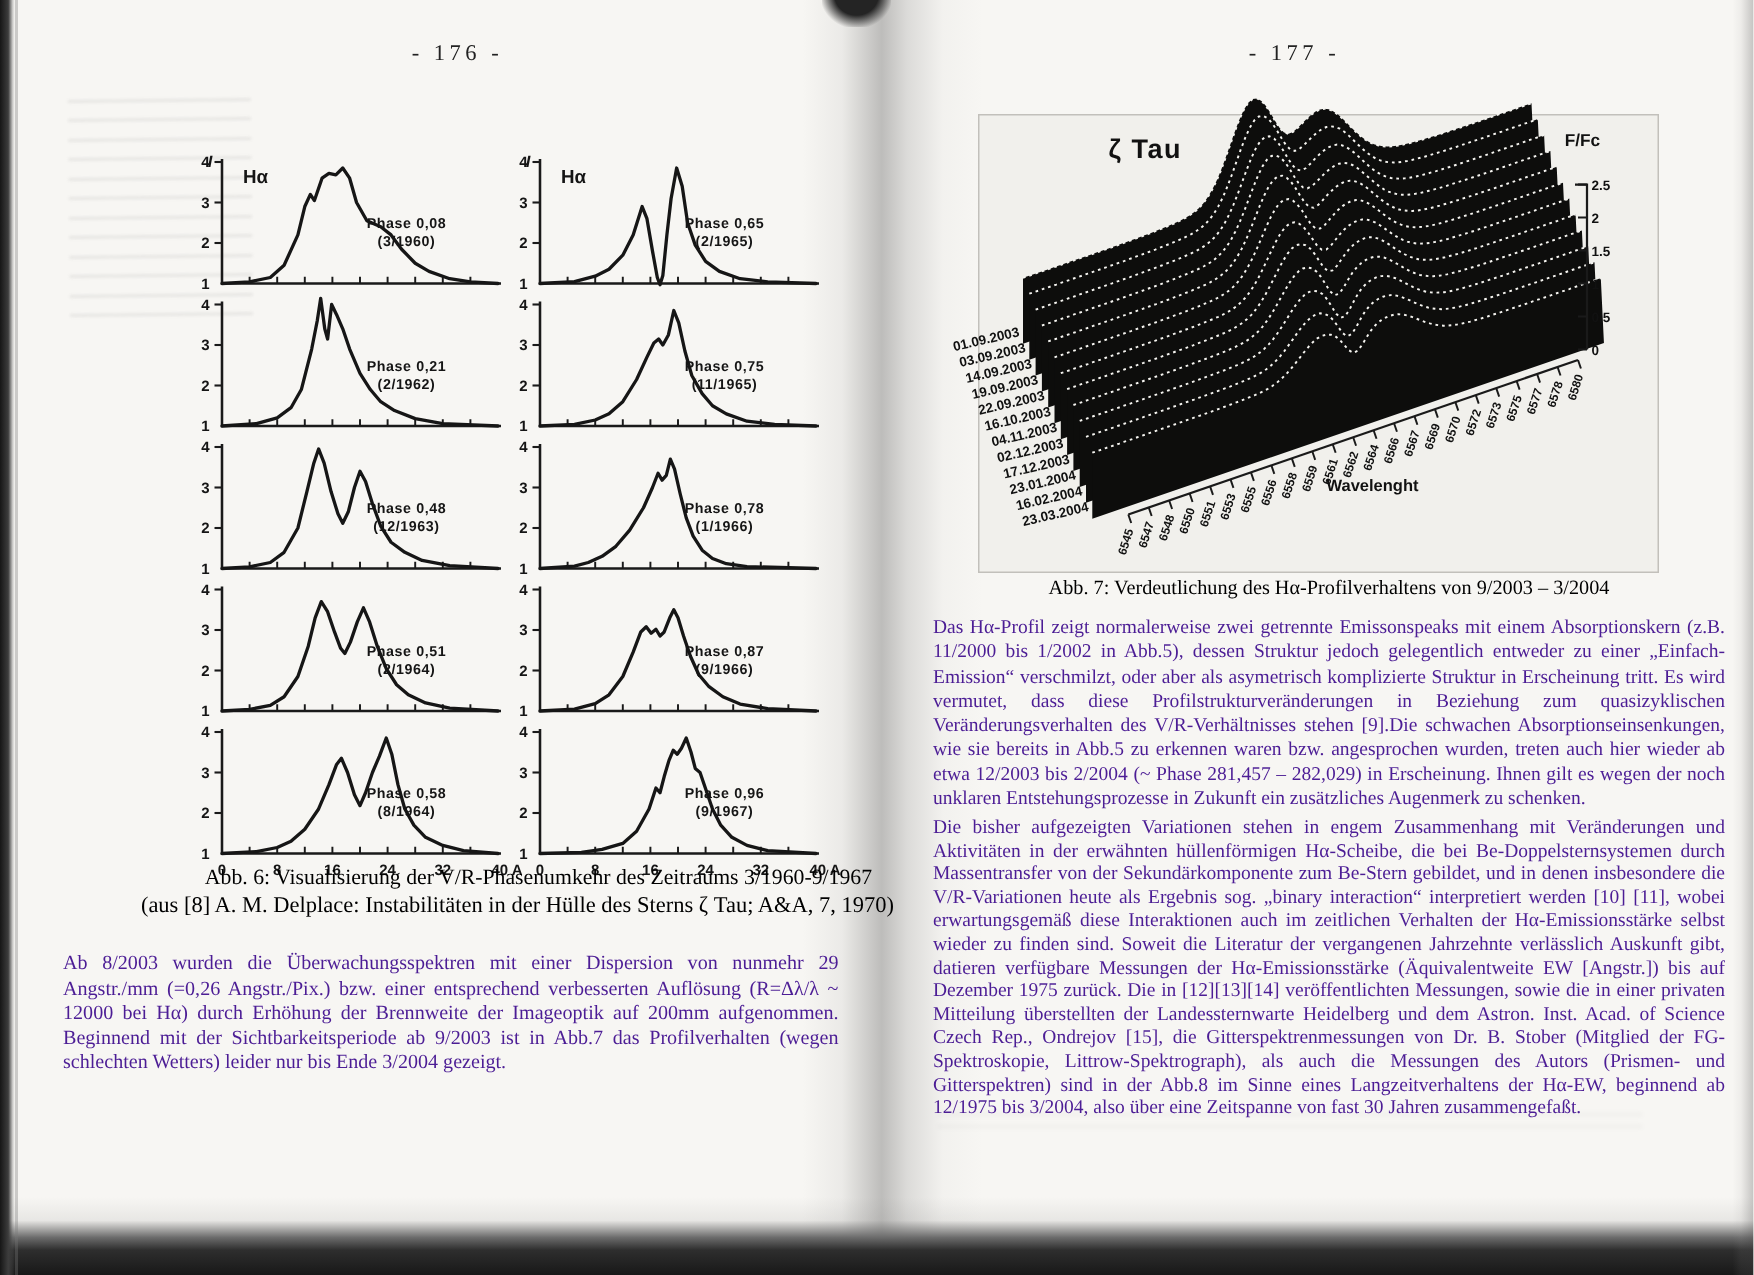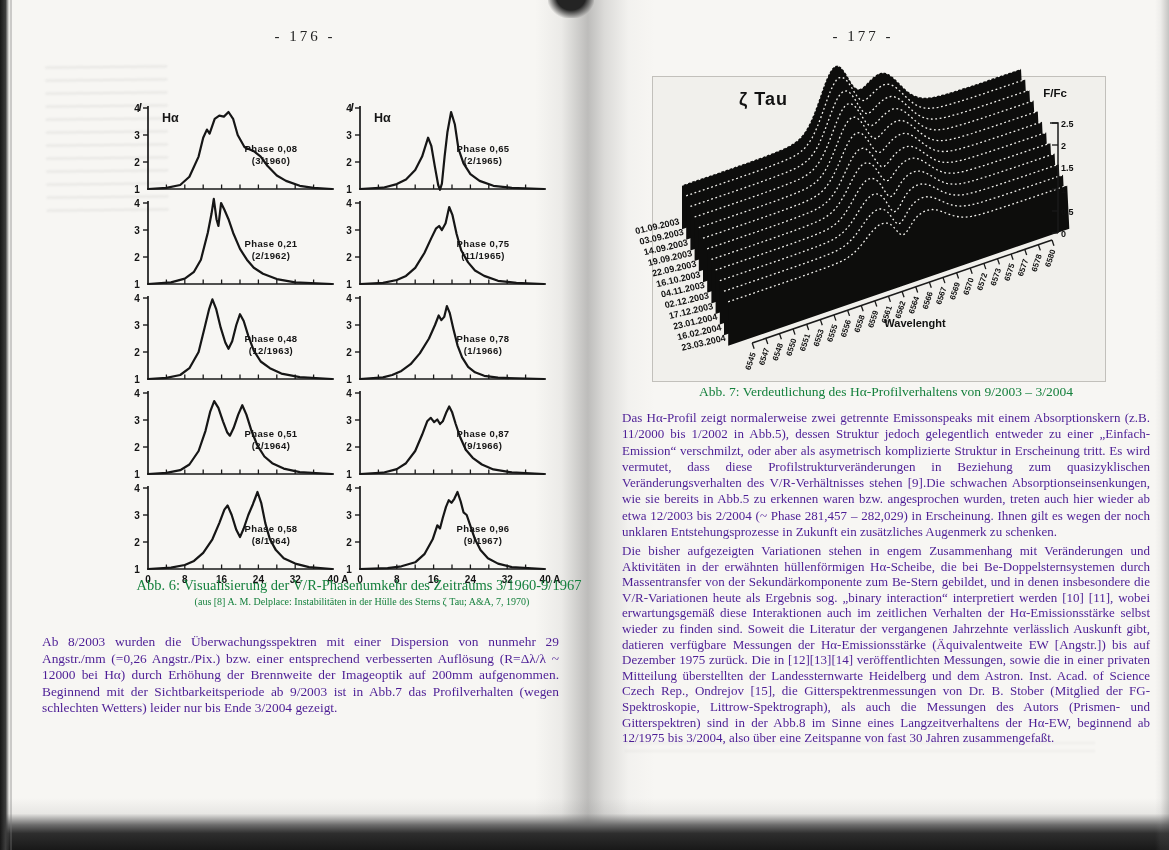--- a/index.html
+++ b/index.html
@@ -25,21 +25,21 @@
   .ghost-text2{position:absolute;left:625px;top:742px;width:470px;height:14px;opacity:.35;
     background:repeating-linear-gradient(180deg, rgba(120,120,120,.2) 0 2px, transparent 2px 8px);
     filter:blur(1.3px);}
 
   .page-number{position:absolute;width:150px;text-align:center;font-size:15px;
     letter-spacing:3px;color:#222;}
 
   
   #fig6-grid{position:absolute;left:128px;top:100px;width:430px;height:490px;}
   #fig6-grid svg text{font-family:"Liberation Sans",sans-serif;fill:#151515;}
-  .fig-caption{position:absolute;text-align:center;color:#15803d;}
+  .fig-caption{position:absolute;text-align:center;color:#000000;}
 
   
   #fig7-box{position:absolute;left:652px;top:76px;width:452px;height:304px;
     background:#f1f0ec;border:1px solid #c2c0bb;}
   #fig7-svg{position:absolute;left:0;top:0;overflow:visible;}
   #fig7-svg text{font-family:"Liberation Sans",sans-serif;fill:#111;}
 
   .para{position:absolute;text-align:justify;line-height:16.3px;color:#4c1d95;}
 </style>
 </head>
@@ -287,21 +287,21 @@
         <text x="130.39999999999998" y="103" font-size="10" text-anchor="middle" font-weight="bold">24</text>
         <text x="167.2" y="103" font-size="10" text-anchor="middle" font-weight="bold">32</text>
         <text x="210" y="103" font-size="10" text-anchor="middle" font-weight="bold">40 A</text>
         <path d="M20.0,89.0 L47.6,88.2 L61.4,86.3 L75.2,82.3 L84.4,74.2 L92.7,59.3 L97.3,45.3 L100.0,48.5 L102.8,37.7 L106.0,26.9 L108.8,20.2 L111.5,22.8 L114.3,18.8 L117.5,12.0 L120.7,21.5 L123.5,32.3 L126.7,35.0 L130.4,45.8 L135.0,59.3 L140.5,70.1 L147.9,78.2 L158.0,83.6 L171.8,87.1 L204.0,89.0" stroke="#161616" stroke-width="2.2" fill="none" stroke-linejoin="round" stroke-linecap="round"></path>
         <text x="143" y="52" font-size="9.5" text-anchor="middle" font-weight="bold" letter-spacing=".4">Phase 0,96</text>
         <text x="143" y="64" font-size="9.5" text-anchor="middle" font-weight="bold" letter-spacing=".4">(9/1967)</text>
       </svg>
     </div>
 
   <div class="fig-caption" style="left:99px;top:577px;width:520px;font-size:14.5px">Abb. 6:   Visualisierung der V/R-Phasenumkehr des Zeitraums 3/1960-9/1967</div>
-  <div class="fig-caption" style="left:102px;top:596px;width:520px;font-size:10px">(aus [8] A. M. Delplace: Instabilitäten in der Hülle des Sterns ζ Tau; A&amp;A, 7, 1970)</div>
+  <div class="fig-caption" style="left:85px;top:596px;width:520px;font-size:15px">(aus [8] A. M. Delplace: Instabilitäten in der Hülle des Sterns ζ Tau; A&amp;A, 7, 1970)</div>
 
   <div class="para" style="left:42px;top:634px;width:517px;font-size:13.4px;line-height:16.6px">Ab 8/2003 wurden die Überwachungsspektren mit einer Dispersion von nunmehr 29 Angstr./mm (=0,26 Angstr./Pix.) bzw. einer entsprechend verbesserten Auflösung (R=Δλ/λ ~ 12000 bei Hα) durch Erhöhung der Brennweite der Imageoptik auf 200mm aufgenommen. Beginnend mit der Sichtbarkeitsperiode ab 9/2003 ist in Abb.7 das Profilverhalten (wegen schlechten Wetters) leider nur bis Ende 3/2004 gezeigt.</div>
 
   <div class="page-number" style="left:788px;top:28px">-  177  -</div>
 
   <div id="fig7-box">
     <svg id="fig7-svg" width="452" height="304">
         <path d="M29.0,108.2L32.0,107.2L35.0,106.2L38.0,105.1L41.0,104.1L44.0,103.1L47.0,102.1L50.0,101.0L53.0,100.0L56.0,99.0L59.0,97.9L62.0,96.9L65.0,95.9L68.0,94.8L71.0,93.8L74.0,92.8L77.0,91.7L80.0,90.7L83.0,89.6L86.0,88.6L89.0,87.5L92.0,86.5L95.0,85.4L98.0,84.3L101.0,83.2L104.0,82.1L107.0,81.0L110.0,79.9L113.0,78.8L116.0,77.6L119.0,76.4L122.0,75.2L125.0,74.0L128.0,72.7L131.0,71.4L134.0,70.0L137.0,68.4L140.0,66.6L143.0,64.5L146.0,62.0L149.0,58.8L152.0,54.7L155.0,49.7L158.0,43.6L161.0,36.5L164.0,28.4L167.0,19.9L170.0,11.3L173.0,3.3L176.0,-3.4L179.0,-8.3L182.0,-11.0L185.0,-11.4L188.0,-9.7L191.0,-6.3L194.0,-1.7L197.0,3.5L200.0,8.2L203.0,11.3L206.0,12.2L209.0,11.0L212.0,8.4L215.0,5.3L218.0,2.3L221.0,-0.4L224.0,-2.6L227.0,-4.0L230.0,-4.5L233.0,-4.1L236.0,-2.7L239.0,-0.6L242.0,2.0L245.0,5.0L248.0,8.1L251.0,11.0L254.0,13.7L257.0,16.0L260.0,17.8L263.0,19.1L266.0,20.0L269.0,20.5L272.0,20.7L275.0,20.5L278.0,20.2L281.0,19.7L284.0,19.0L287.0,18.3L290.0,17.5L293.0,16.7L296.0,15.8L299.0,14.9L302.0,14.0L305.0,13.1L308.0,12.1L311.0,11.1L314.0,10.2L317.0,9.2L320.0,8.2L323.0,7.2L326.0,6.2L329.0,5.2L332.0,4.2L335.0,3.1L338.0,2.1L341.0,1.1L344.0,0.1L347.0,-1.0L350.0,-2.0L353.0,-3.0L356.0,-4.0L359.0,-5.1L362.0,-6.1L365.0,-7.1L368.0,-8.2L370.1,35.1L29.0,152.2Z" fill="#0d0d0c" stroke="none"></path>
         <path d="M29.0,108.2L32.0,107.2L35.0,106.2L38.0,105.1L41.0,104.1L44.0,103.1L47.0,102.1L50.0,101.0L53.0,100.0L56.0,99.0L59.0,97.9L62.0,96.9L65.0,95.9L68.0,94.8L71.0,93.8L74.0,92.8L77.0,91.7L80.0,90.7L83.0,89.6L86.0,88.6L89.0,87.5L92.0,86.5L95.0,85.4L98.0,84.3L101.0,83.2L104.0,82.1L107.0,81.0L110.0,79.9L113.0,78.8L116.0,77.6L119.0,76.4L122.0,75.2L125.0,74.0L128.0,72.7L131.0,71.4L134.0,70.0L137.0,68.4L140.0,66.6L143.0,64.5L146.0,62.0L149.0,58.8L152.0,54.7L155.0,49.7L158.0,43.6L161.0,36.5L164.0,28.4L167.0,19.9L170.0,11.3L173.0,3.3L176.0,-3.4L179.0,-8.3L182.0,-11.0L185.0,-11.4L188.0,-9.7L191.0,-6.3L194.0,-1.7L197.0,3.5L200.0,8.2L203.0,11.3L206.0,12.2L209.0,11.0L212.0,8.4L215.0,5.3L218.0,2.3L221.0,-0.4L224.0,-2.6L227.0,-4.0L230.0,-4.5L233.0,-4.1L236.0,-2.7L239.0,-0.6L242.0,2.0L245.0,5.0L248.0,8.1L251.0,11.0L254.0,13.7L257.0,16.0L260.0,17.8L263.0,19.1L266.0,20.0L269.0,20.5L272.0,20.7L275.0,20.5L278.0,20.2L281.0,19.7L284.0,19.0L287.0,18.3L290.0,17.5L293.0,16.7L296.0,15.8L299.0,14.9L302.0,14.0L305.0,13.1L308.0,12.1L311.0,11.1L314.0,10.2L317.0,9.2L320.0,8.2L323.0,7.2L326.0,6.2L329.0,5.2L332.0,4.2L335.0,3.1L338.0,2.1L341.0,1.1L344.0,0.1L347.0,-1.0L350.0,-2.0L353.0,-3.0L356.0,-4.0L359.0,-5.1L362.0,-6.1L365.0,-7.1L368.0,-8.2" fill="none" stroke="#f5f4f0" stroke-width="1.3" stroke-dasharray="1.8 2.6"></path>
         <text x="27" y="147" font-size="9" text-anchor="end" font-weight="bold" transform="rotate(-13 27 147)">01.09.2003</text>

